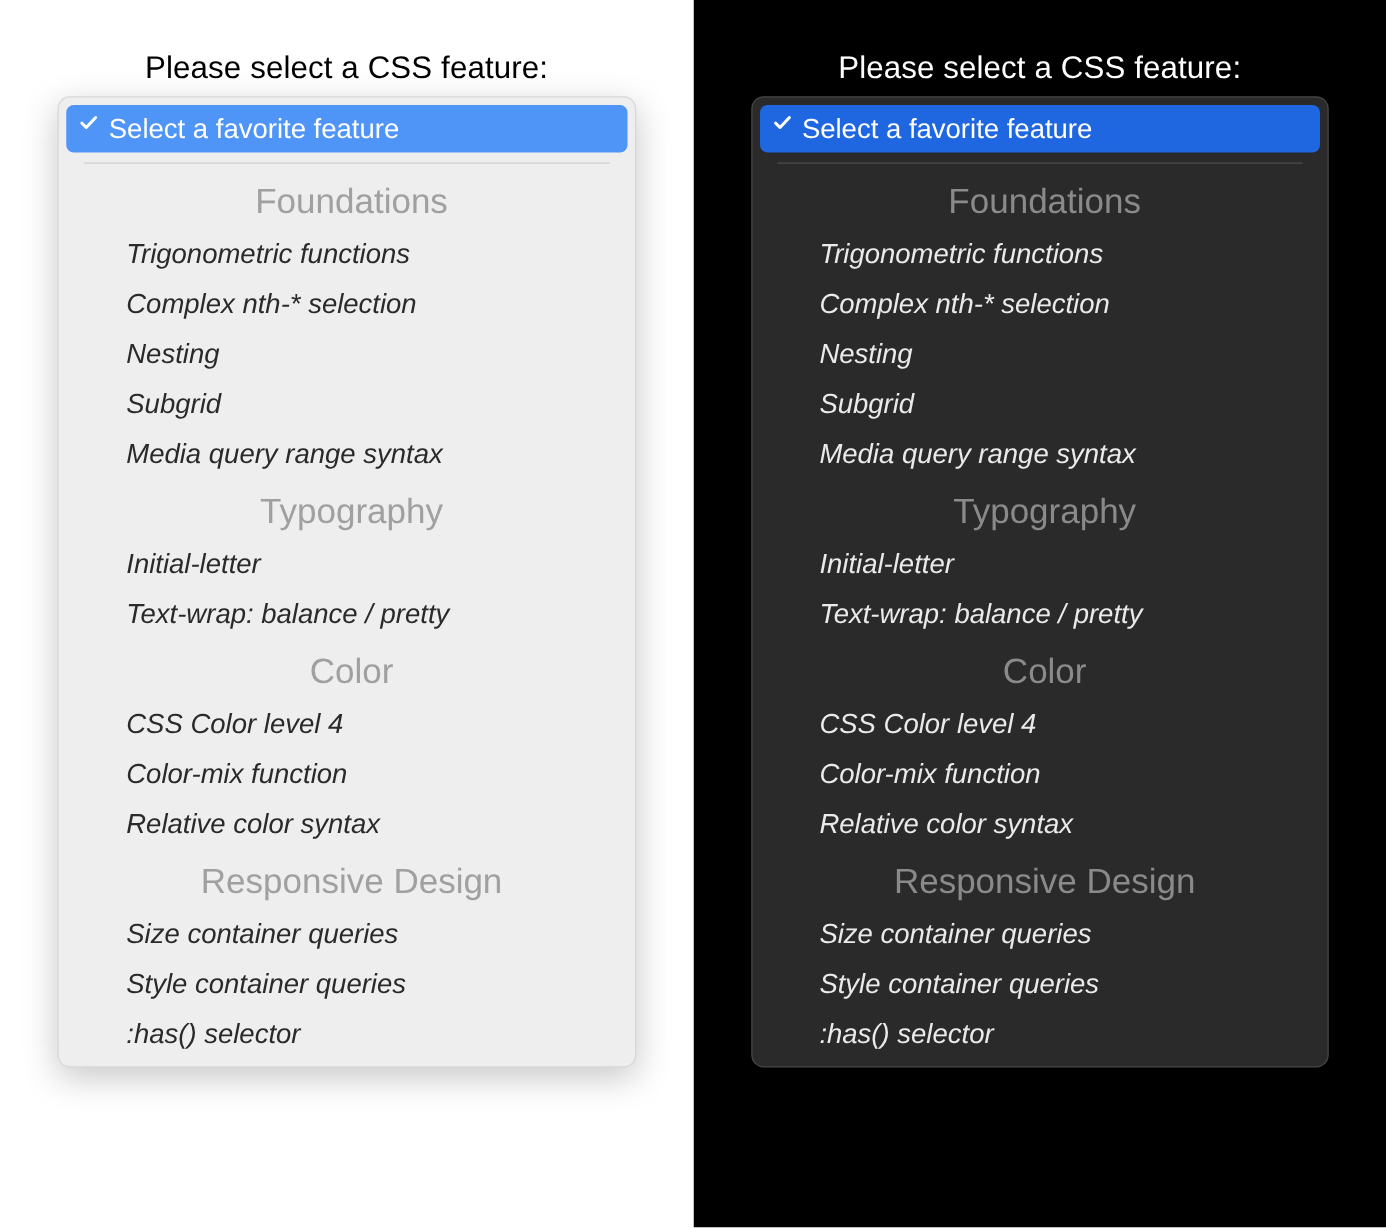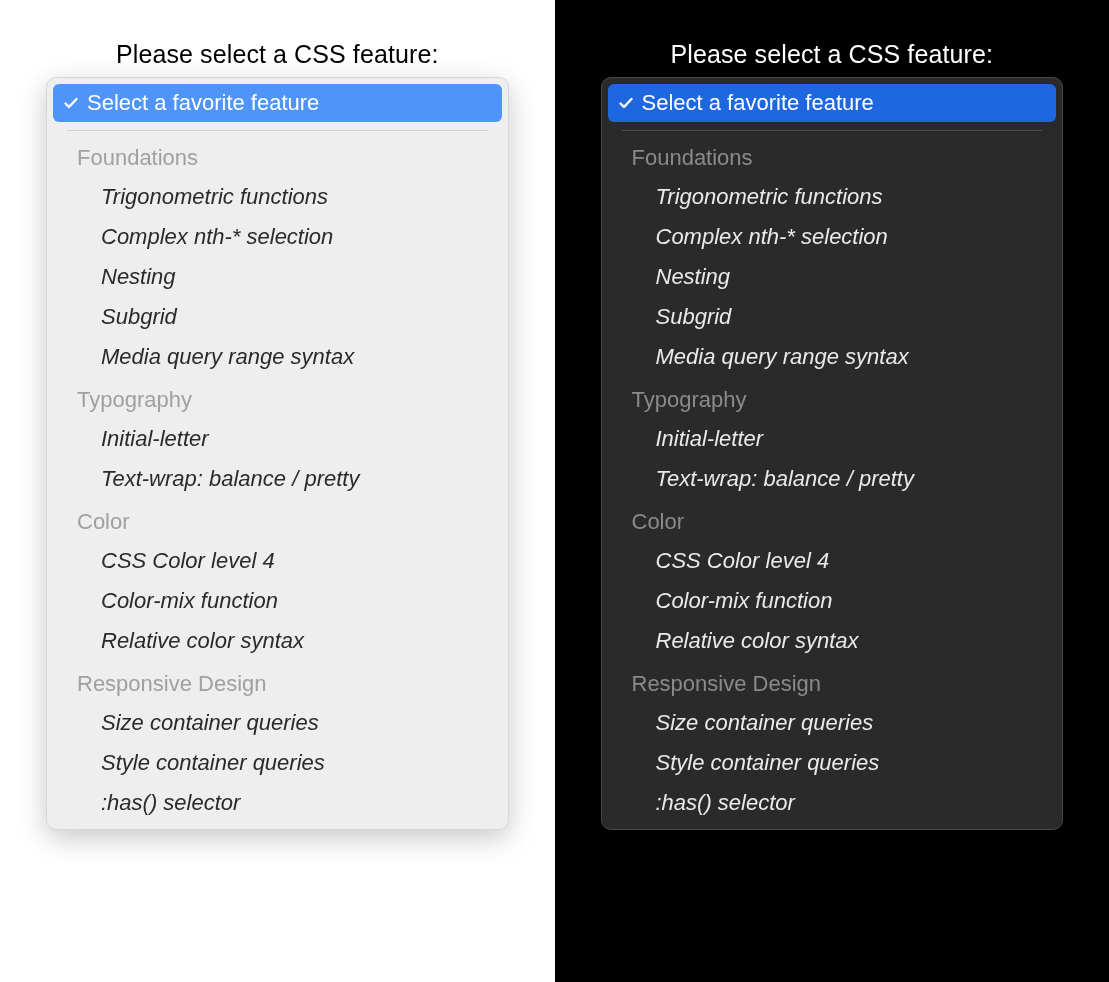--- a/index.html
+++ b/index.html
@@ -47,21 +47,21 @@
     .light .dropdown {
       background: #eeeeee;
       border: 1px solid #d7d7d7;
     }
     .dark .dropdown {
       background: #2a2a2a;
       border: 1px solid #484848;
     }
     .selected-row {
       display: flex;
-      align-items: center;
+      align-items: flex-start;
       gap: 8px;
       border-radius: 6px;
       padding: 6px 10px;
       font-size: 22px;
       color: #ffffff;
     }
     .light .selected-row {
       background: #4f95f7;
     }
     .dark .selected-row {
@@ -84,22 +84,23 @@
     .light .divider {
       background: #d0d0d0;
     }
     .dark .divider {
       background: #4a4a4a;
     }
     .group {
       padding: 4px 0 0 0;
     }
     .group-title {
-      font-size: 22px;
+      font-size: 28px;
       padding: 6px 16px 6px 24px;
+      text-align: center;
     }
     .light .group-title {
       color: #a0a0a0;
     }
     .dark .group-title {
       color: #8a8a8a;
     }
     .option {
       font-size: 22px;
       padding: 7px 16px 7px 48px;

